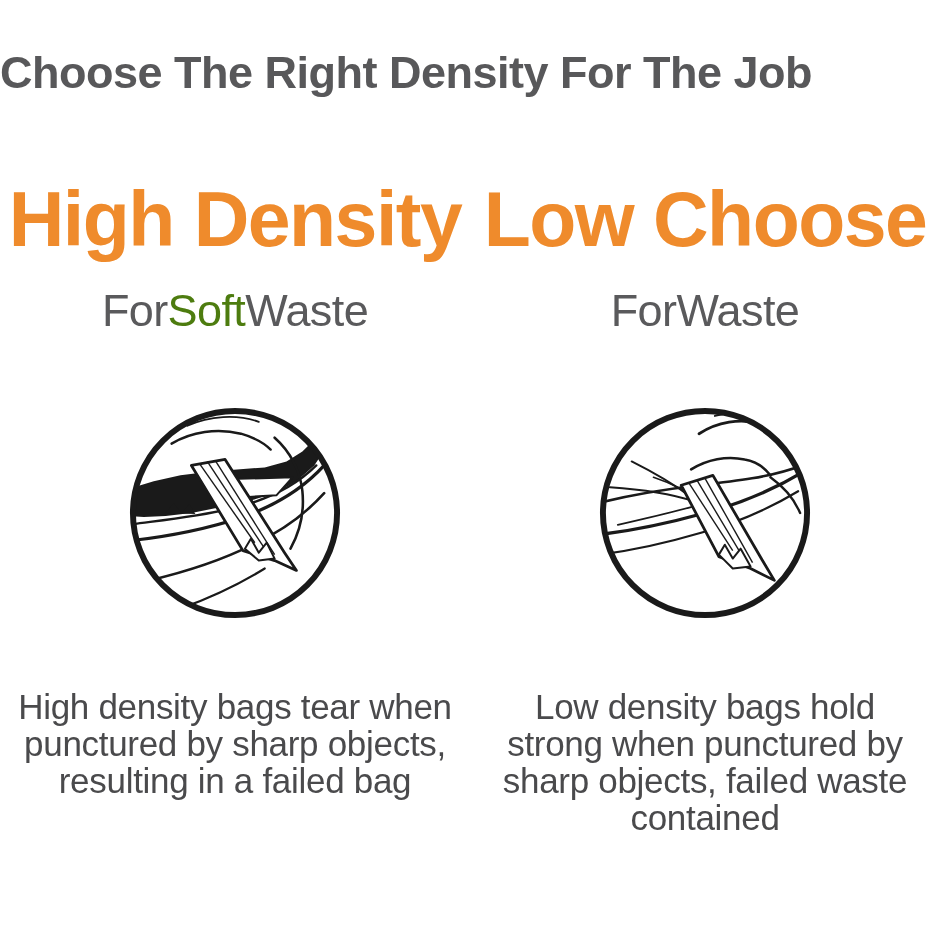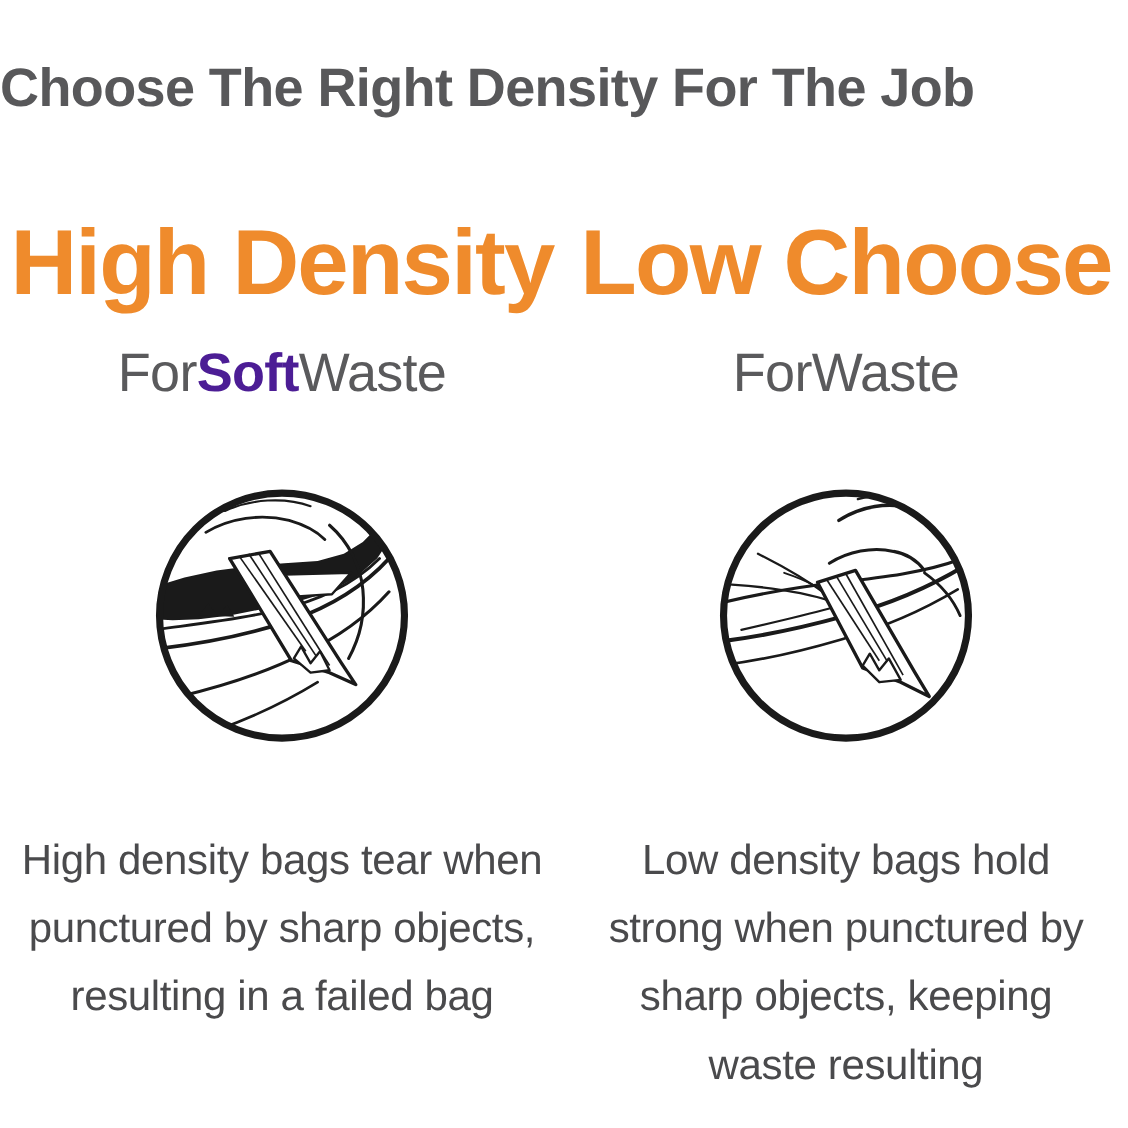--- a/index.html
+++ b/index.html
@@ -77,42 +77,42 @@
     letter-spacing: -0.6px;
     white-space: nowrap;
     margin-top: 22px;
     height: 52px;
     display: flex;
     align-items: center;
     text-align: center;
   }
 
   .waste-subtitle .strong {
-    font-weight: bold;
-    color: #4c1d95;
+    font-weight: normal;
+    color: #4d7c0f;
   }
 
   
   .illustration {
     margin-top: 68px;
     width: 218px;
     height: 218px;
   }
   .illustration svg {
     display: block;
     width: 218px;
     height: 218px;
   }
 
   
   .caption {
     margin-top: 66px;
     font-size: 35px;
     color: #4a4a4c;
-    line-height: 57px;
+    line-height: 37px;
     text-align: center;
     letter-spacing: -0.3px;
     width: 440px;
   }
 </style>
 </head>
 <body>
 
 <div class="page">
 
@@ -230,17 +230,17 @@
               <path d="M110,75 L158,160" fill="none" stroke="#1a1a1a" stroke-width="1.4"></path>
 
               <path d="M124,152 L130,142 L138,156 L146,146 L156,164 L138,166 Z" fill="#ffffff" stroke="#1a1a1a" stroke-width="2" stroke-linejoin="round"></path>
             </g>
           </g>
 
           <circle cx="110" cy="110" r="103" fill="none" stroke="#1a1a1a" stroke-width="6"></circle>
         </svg>
       </div>
 
-      <div class="caption">Low density bags hold strong when punctured by sharp objects, keeping waste resulting</div>
+      <div class="caption">Low density bags hold strong when punctured by sharp objects, failed waste contained</div>
     </div>
 
   </div>
 </div>
 
 </body></html>

